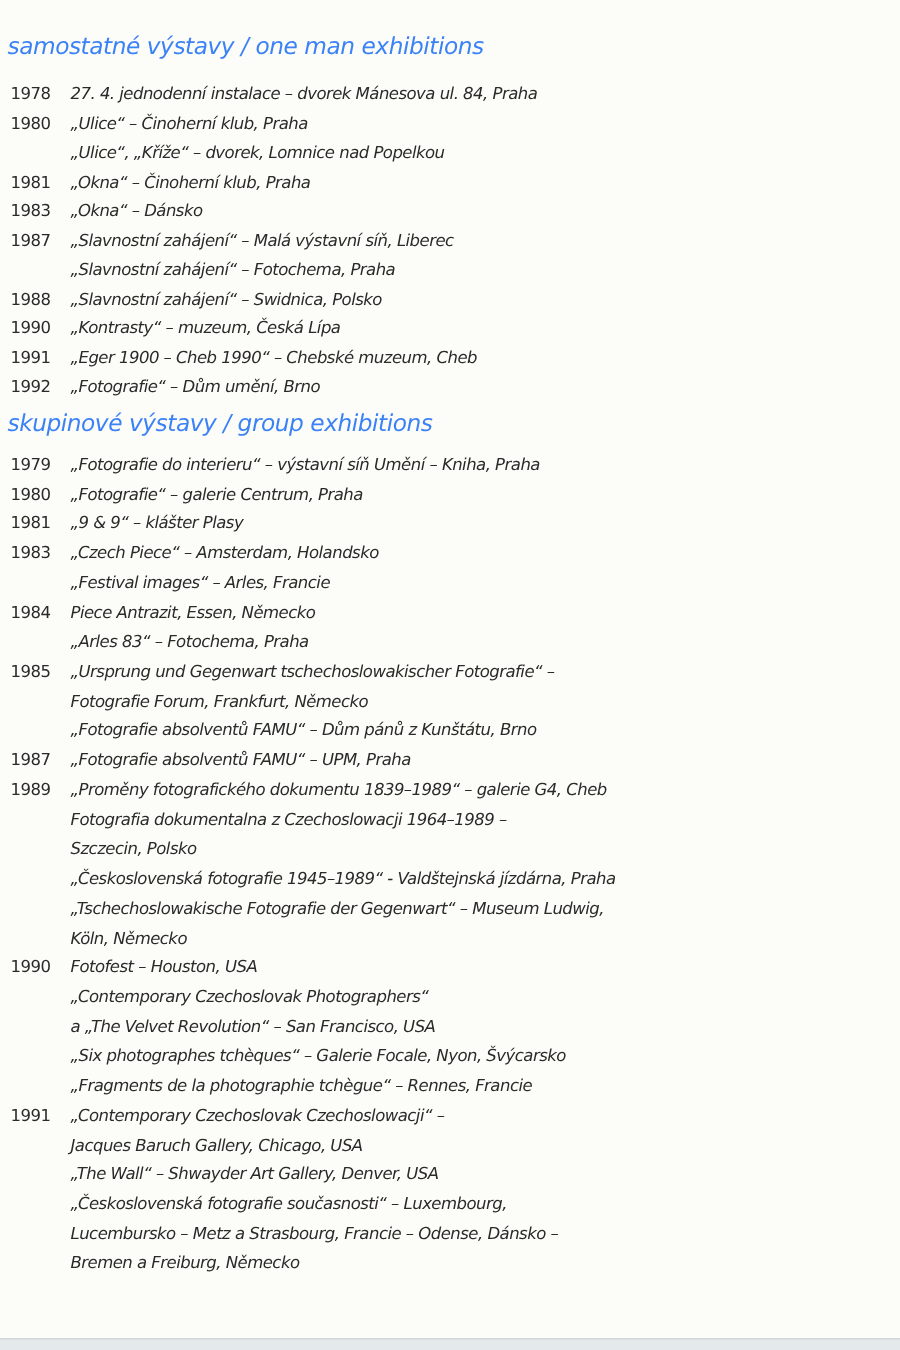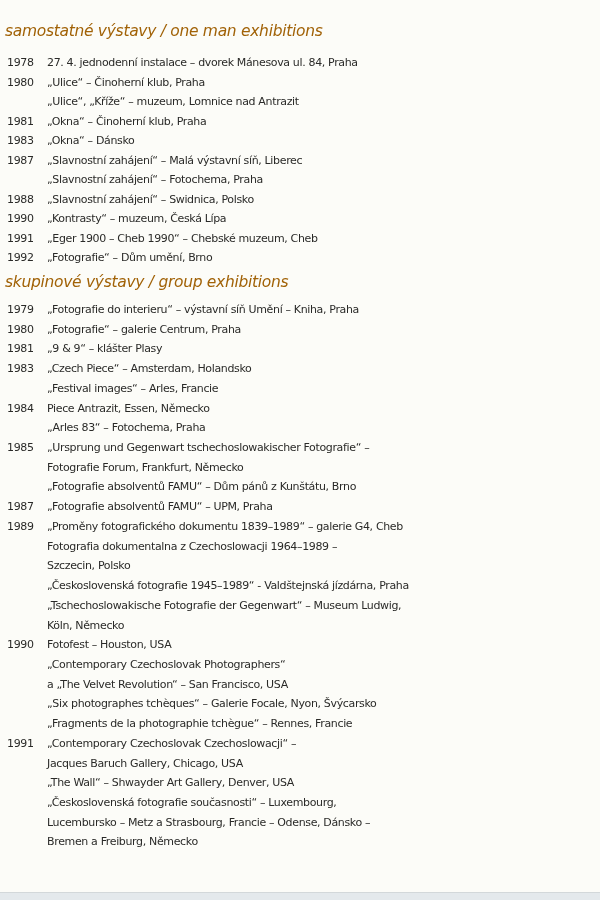--- a/index.html
+++ b/index.html
@@ -15,50 +15,50 @@
     background: #fcfcf8;
   }
   .bottom-strip {
     position: absolute; left: 0; top: 892px; width: 600px; height: 8px;
     background: #e4e9ec;
     border-top: 1px solid #d3d8da;
   }
   .heading {
     position: absolute; left: 5px;
     font-style: italic; font-size: 15.5px; letter-spacing: -0.3px;
-    color: #a16207; white-space: nowrap;
+    color: #3b82f6; white-space: nowrap;
   }
   .list {
     position: absolute; left: 7px; width: 590px;
   }
   .row {
     display: flex; height: 19.5px; line-height: 19.5px;
     font-size: 11px; letter-spacing: -0.35px; white-space: nowrap;
   }
   .group-list .row { height: 19.72px; line-height: 19.72px; align-items: flex-end; }
   .year { width: 40px; flex: none; }
-  .text { flex: 1; }
+  .text { flex: 1; font-style: italic; }
 </style>
 </head>
 <body>
 
 <div class="page">
   <div class="heading" style="top:22px">samostatné výstavy / one man exhibitions</div>
   <div class="list solo-list" style="top:53px">
       <div class="row">
         <span class="year">1978</span>
         <span class="text">27. 4. jednodenní instalace – dvorek Mánesova ul. 84, Praha</span>
       </div>
       <div class="row">
         <span class="year">1980</span>
         <span class="text">„Ulice“ – Činoherní klub, Praha</span>
       </div>
       <div class="row">
         <span class="year"></span>
-        <span class="text">„Ulice“, „Kříže“ – muzeum, Lomnice nad Antrazit</span>
+        <span class="text">„Ulice“, „Kříže“ – dvorek, Lomnice nad Popelkou</span>
       </div>
       <div class="row">
         <span class="year">1981</span>
         <span class="text">„Okna“ – Činoherní klub, Praha</span>
       </div>
       <div class="row">
         <span class="year">1983</span>
         <span class="text">„Okna“ – Dánsko</span>
       </div>
       <div class="row">

